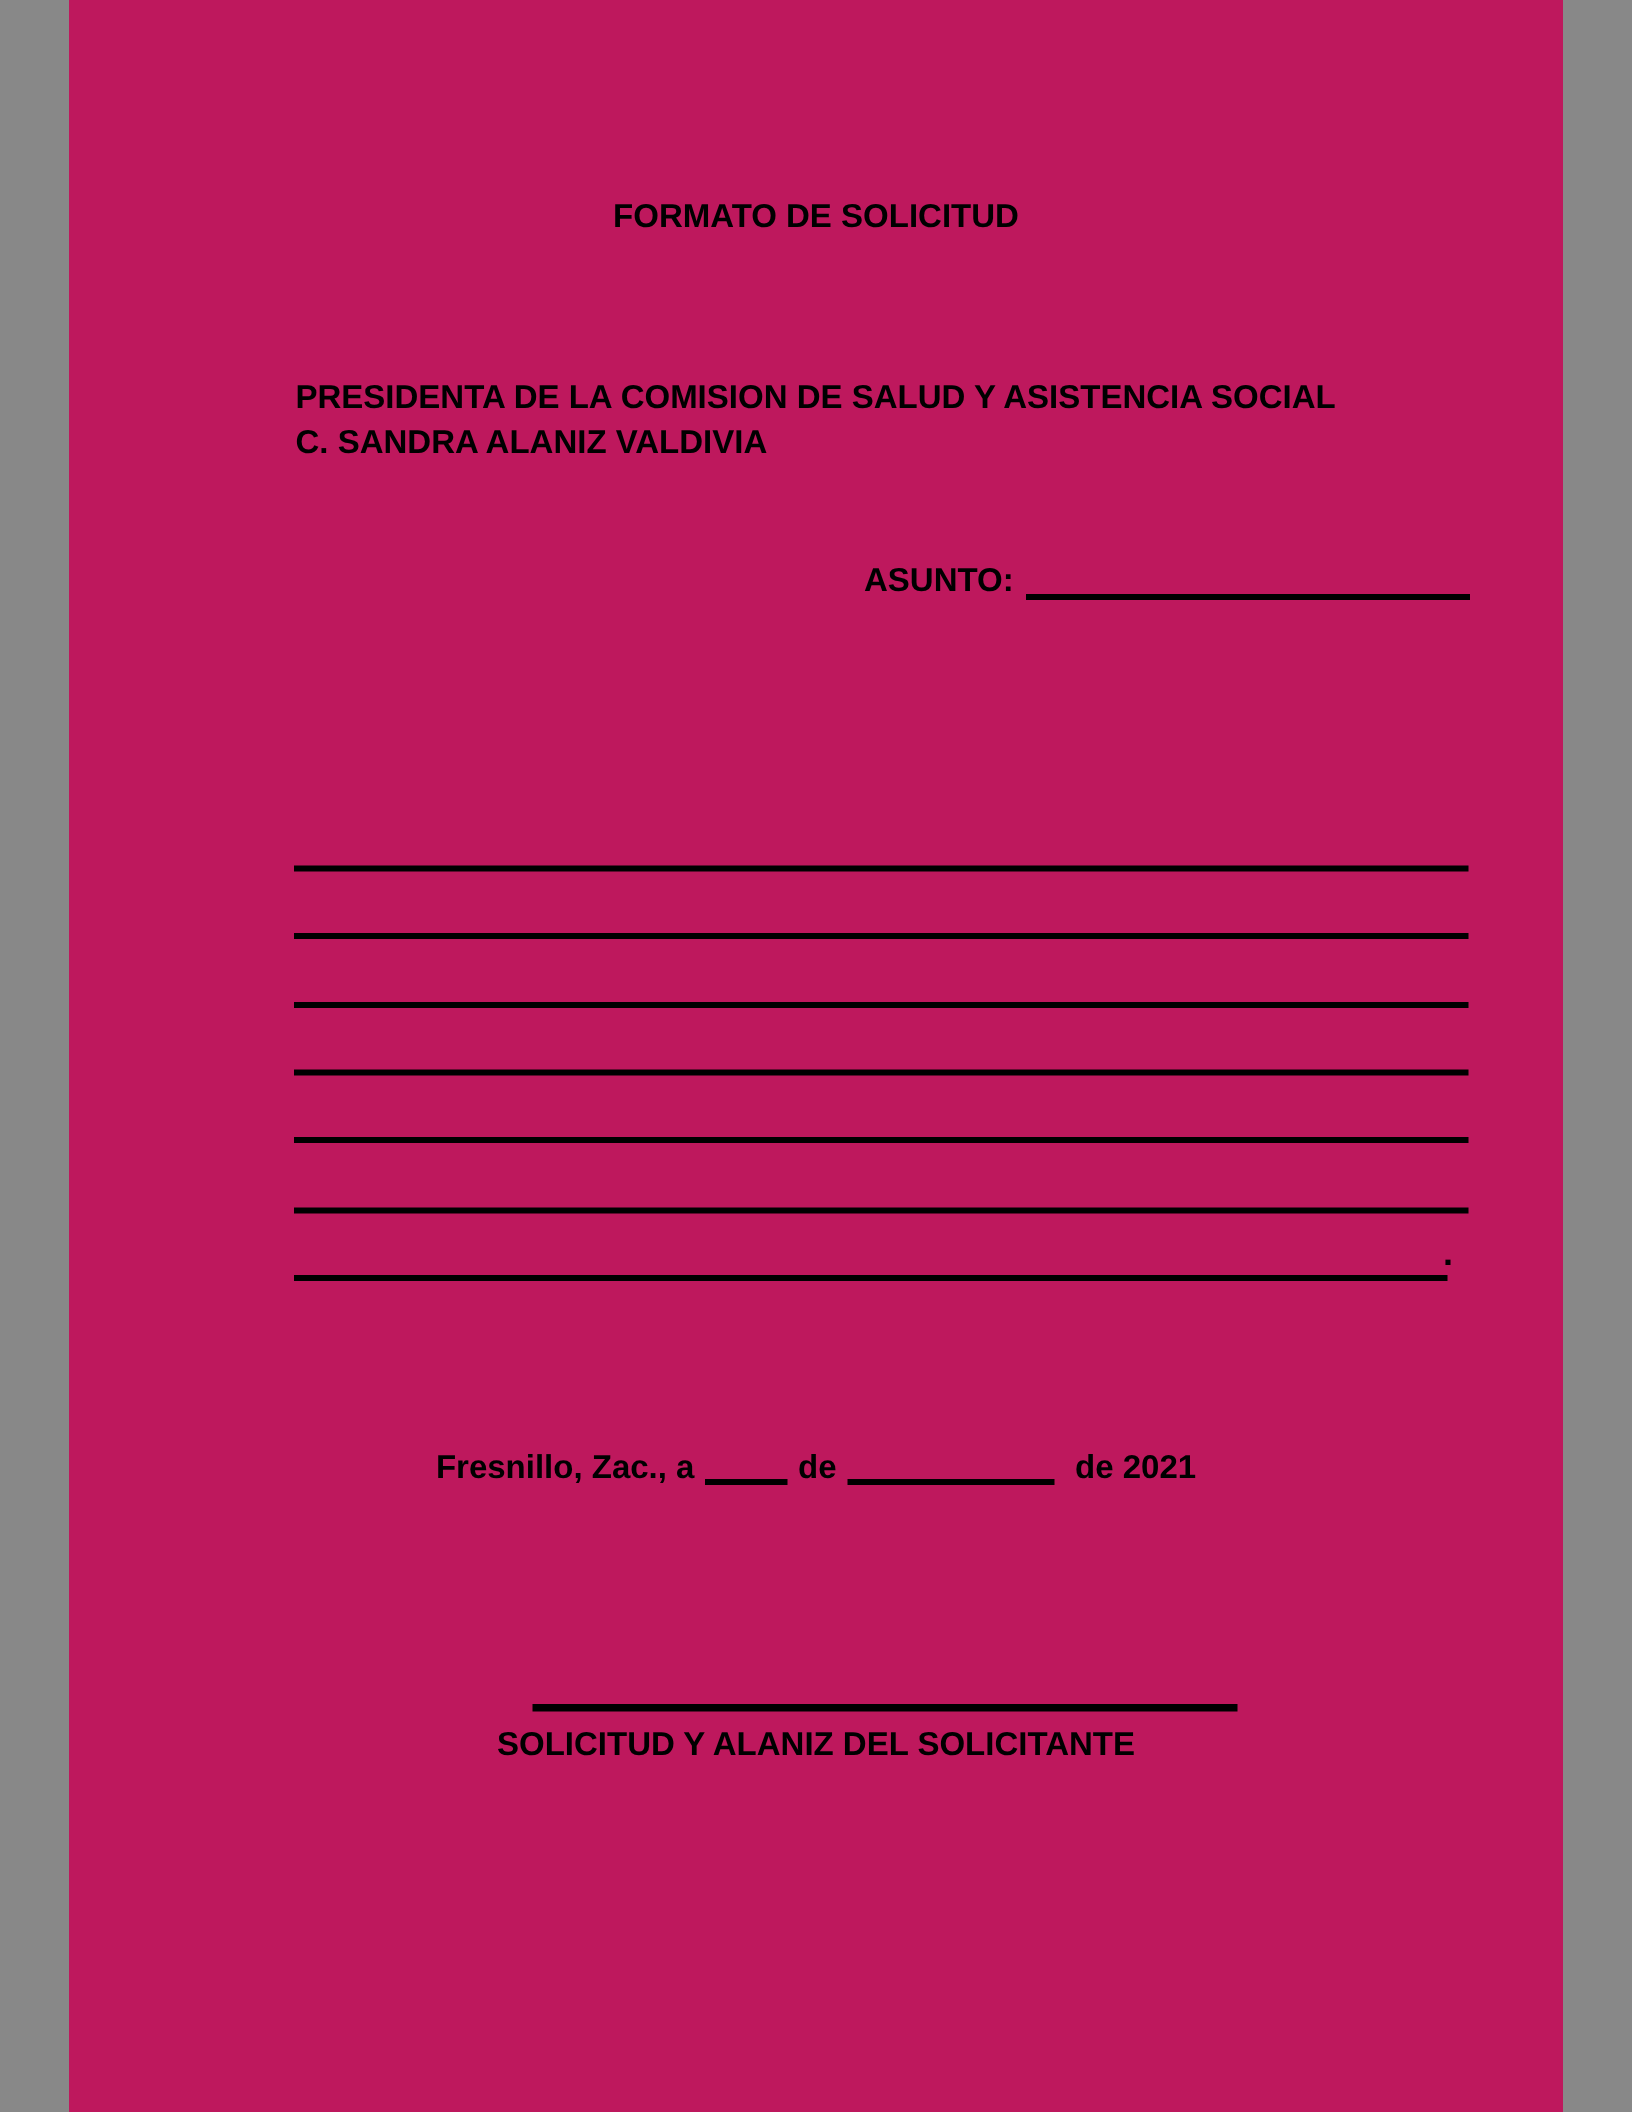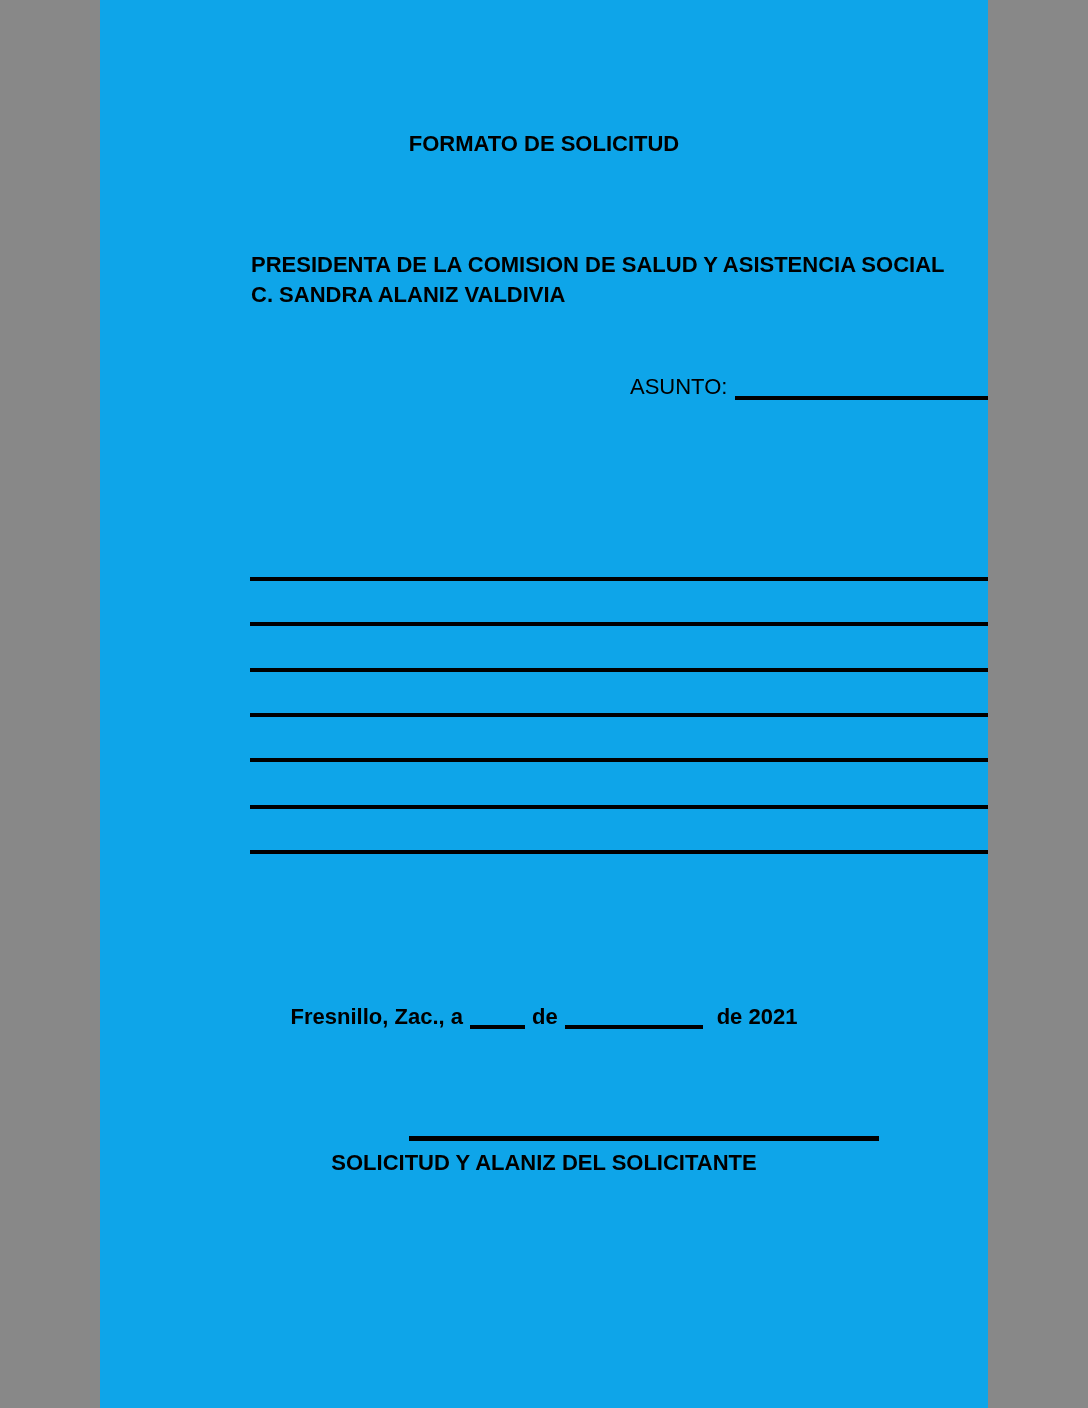--- a/index.html
+++ b/index.html
@@ -1,21 +1,21 @@
 <!DOCTYPE html>
 <html><head>
 <meta charset="utf-8">
 <style>
   html, body { margin: 0; padding: 0; background: #888; }
   .page {
     position: relative;
-    width: 888px;
+    width: 996px;
     height: 1408px;
     margin: 0 auto;
-    background: #0ea5e9;
+    background: #be185d;
     font-family: "Liberation Sans", "DejaVu Sans", sans-serif;
     color: #000000;
     overflow: hidden;
   }
 
   
   .title-block {
     position: absolute;
     top: 128px;
     left: 0;
@@ -36,21 +36,21 @@
     line-height: 30px;
   }
 
   
   .subject-row {
     position: absolute;
     left: 530px;
     top: 374px;
     display: flex;
     align-items: flex-end;
-    font-weight: normal;
+    font-weight: bold;
     font-size: 22px;
     text-align: center;
   }
   .subject-blank {
     display: inline-block;
     width: 296px;
     height: 22px;
     margin-left: 8px;
     border-bottom: 4px solid #000;
   }
@@ -93,21 +93,20 @@
     position: absolute;
     left: 0;
     top: 966px;
     width: 100%;
     display: flex;
     justify-content: center;
     align-items: flex-end;
     font-weight: bold;
     font-size: 22px;
     line-height: 24px;
-    margin-top: 39px;
   }
   .date-blank {
     display: inline-block;
     height: 18px;
     border-bottom: 4px solid #000;
     margin: 0 7px;
   }
   .date-blank.day { width: 55px; }
   .date-blank.month { width: 138px; margin-right: 14px; }
 

